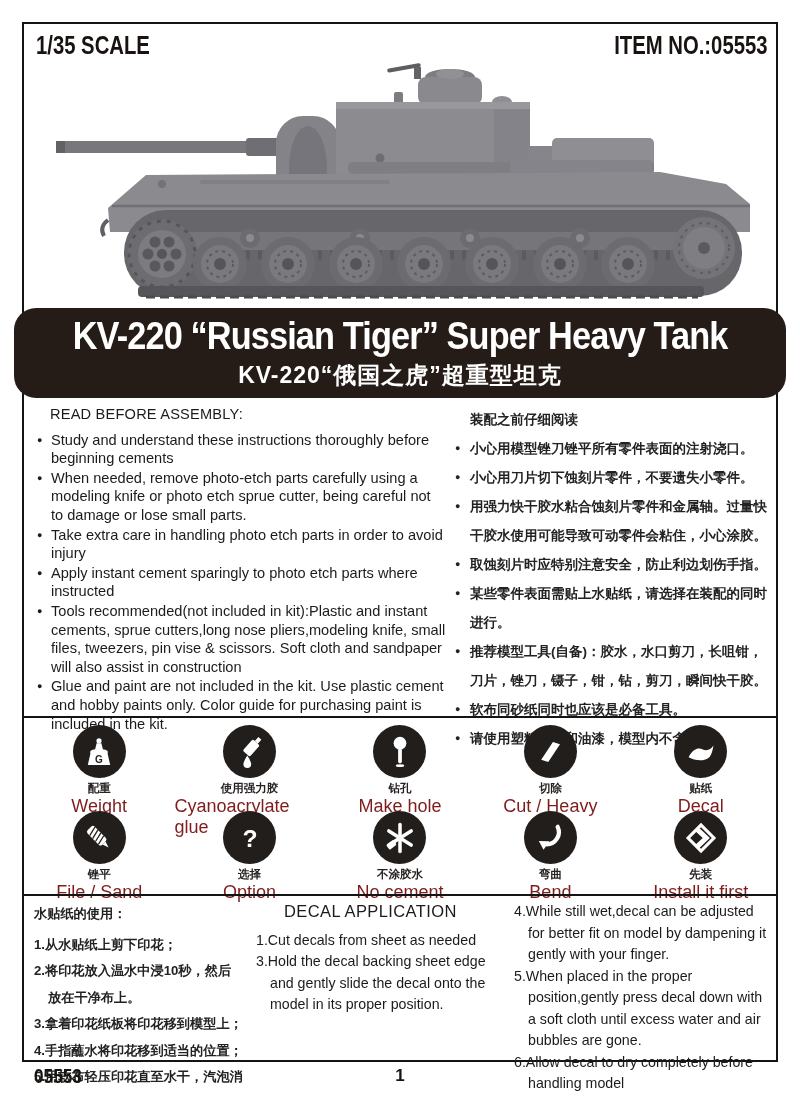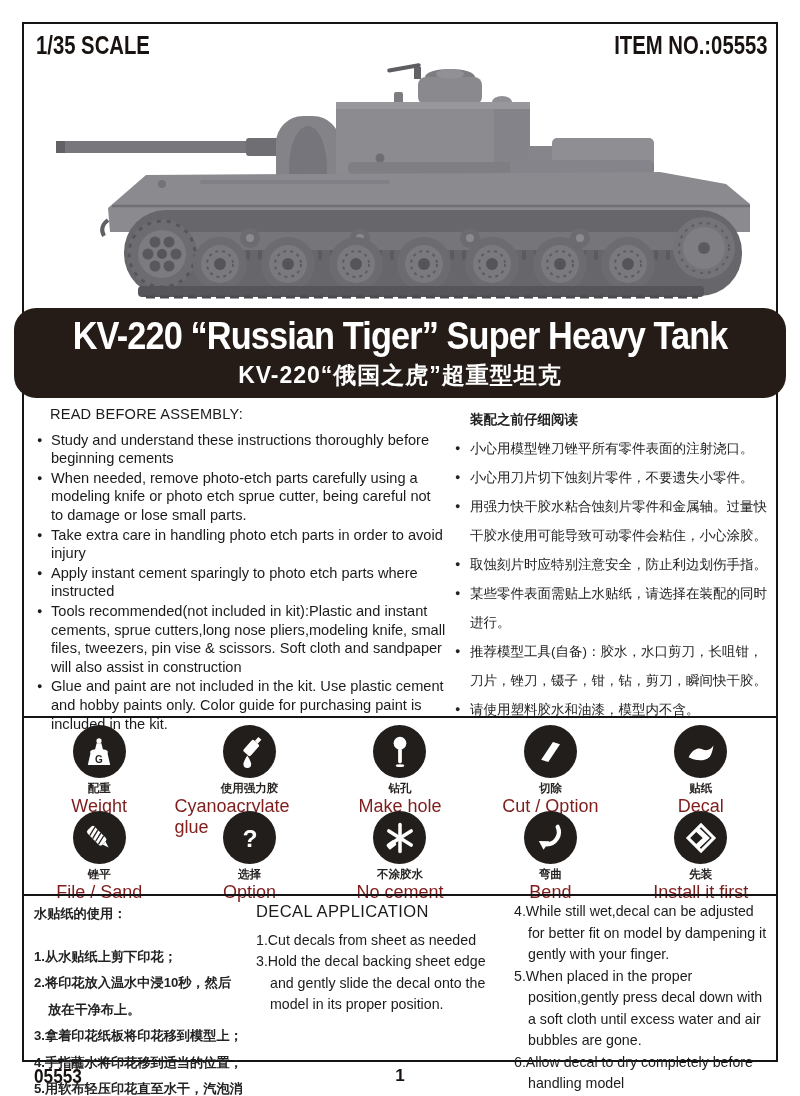--- a/index.html
+++ b/index.html
@@ -44,21 +44,21 @@
   }
   .read-left .heading { margin-left:12px; margin-bottom:7px; letter-spacing:0.2px; }
   .b-en { position:relative; padding-left:13px; margin-bottom:1px; }
   .b-en::before { content:"●"; position:absolute; left:-1px; top:0; font-size:9px; }
 
   .read-right {
     position:absolute; left:455px; top:405px; width:312px;
     font-size:13.5px; line-height:29px; color:#222;
   }
   .read-right .heading { padding-left:15px; font-weight:bold; }
-  .b-zh { position:relative; padding-left:15px; font-weight:normal; }
+  .b-zh { position:relative; padding-left:15px; font-weight:bold; }
   .b-zh::before { content:"●"; position:absolute; left:0; top:0; font-size:9px; }
 
   .rule { position:absolute; left:22px; width:756px; height:2px; background:#141414; }
   .rule-1 { top:716px; }
   .rule-2 { top:894px; }
 
   .legend {
     position:absolute; left:24px; top:722px; width:752px; height:172px;
     display:grid; grid-template-columns:repeat(5,1fr); grid-template-rows:86px 86px;
   }
@@ -68,23 +68,23 @@
     display:flex; align-items:center; justify-content:center; flex:0 0 auto;
   }
   .legend-zh { font-size:11.5px; font-weight:bold; margin-top:3px; color:#262220; }
   .legend-en { font-size:18px; color:#7f1d1d; margin-top:0px; }
 
   .decal-sec {
     position:absolute; left:34px; top:901px; width:740px;
     display:grid; grid-template-columns:212px 248px 1fr; column-gap:10px;
   }
   .dz { font-size:13.2px; line-height:26.5px; font-weight:bold; color:#222; }
-  .dz .heading { margin-bottom:16px; }
+  .dz .heading { margin-bottom:4px; }
   .de { font-size:14.2px; line-height:21.5px; }
-  .de .heading { font-size:16.5px; letter-spacing:0.4px; margin-left:0; margin-bottom:7px; }
+  .de .heading { font-size:16.5px; letter-spacing:0.4px; margin-left:28px; margin-bottom:7px; }
   .step { padding-left:14px; text-indent:-14px; }
 
   .ftr-item {
     position:absolute; left:34px; top:1064px; font-size:21px; font-weight:bold;
     display:inline-block; transform:scaleX(0.82); transform-origin:left center; color:#181310;
   }
   .ftr-page {
     position:absolute; left:0; top:1066px; width:800px; text-align:center;
     font-size:17px; font-weight:bold; color:#181310;
   }
@@ -231,20 +231,21 @@
 </div>
 
 <div class="read-right">
   <div class="heading">装配之前仔细阅读</div>
   <div class="b-zh">小心用模型锉刀锉平所有零件表面的注射浇口。</div>
   <div class="b-zh">小心用刀片切下蚀刻片零件，不要遗失小零件。</div>
   <div class="b-zh">用强力快干胶水粘合蚀刻片零件和金属轴。过量快干胶水使用可能导致可动零件会粘住，小心涂胶。</div>
   <div class="b-zh">取蚀刻片时应特别注意安全，防止利边划伤手指。</div>
   <div class="b-zh">某些零件表面需贴上水贴纸，请选择在装配的同时进行。</div>
   <div class="b-zh">推荐模型工具(自备)：胶水，水口剪刀，长咀钳，刀片，锉刀，镊子，钳，钻，剪刀，瞬间快干胶。</div>
+  <div class="b-zh">软布同砂纸同时也应该是必备工具。</div>
   <div class="b-zh">请使用塑料胶水和油漆，模型内不含。</div>
 </div>
 
 <div class="rule rule-1"></div>
 
 <div class="legend">
 
   <div class="legend-cell">
     <div class="legend-circle">
       <svg viewBox="0 0 34 34" width="40" height="40">
@@ -285,21 +286,21 @@
     <div class="legend-en">Make hole</div>
   </div>
 
   <div class="legend-cell">
     <div class="legend-circle">
       <svg viewBox="0 0 34 34" width="40" height="40">
         <polygon points="9.5,23.5 19.5,8.5 25.5,10.5 15.5,25.5" fill="#fff"></polygon>
       </svg>
     </div>
     <div class="legend-zh">切除</div>
-    <div class="legend-en">Cut / Option</div>
+    <div class="legend-en">Cut / Heavy</div>
   </div>
 
   <div class="legend-cell">
     <div class="legend-circle">
       <svg viewBox="0 0 34 34" width="40" height="40">
         <path d="M6.5,21.5 C10,14.5 14.5,13 18.5,14.8 C22,16.3 25.5,15 27.5,11.5 C27.5,11.5 27,17.5 24.5,21 C20,25.5 12,24.5 6.5,21.5 Z" fill="#fff"></path>
       </svg>
     </div>
     <div class="legend-zh">贴纸</div>
     <div class="legend-en">Decal</div>

